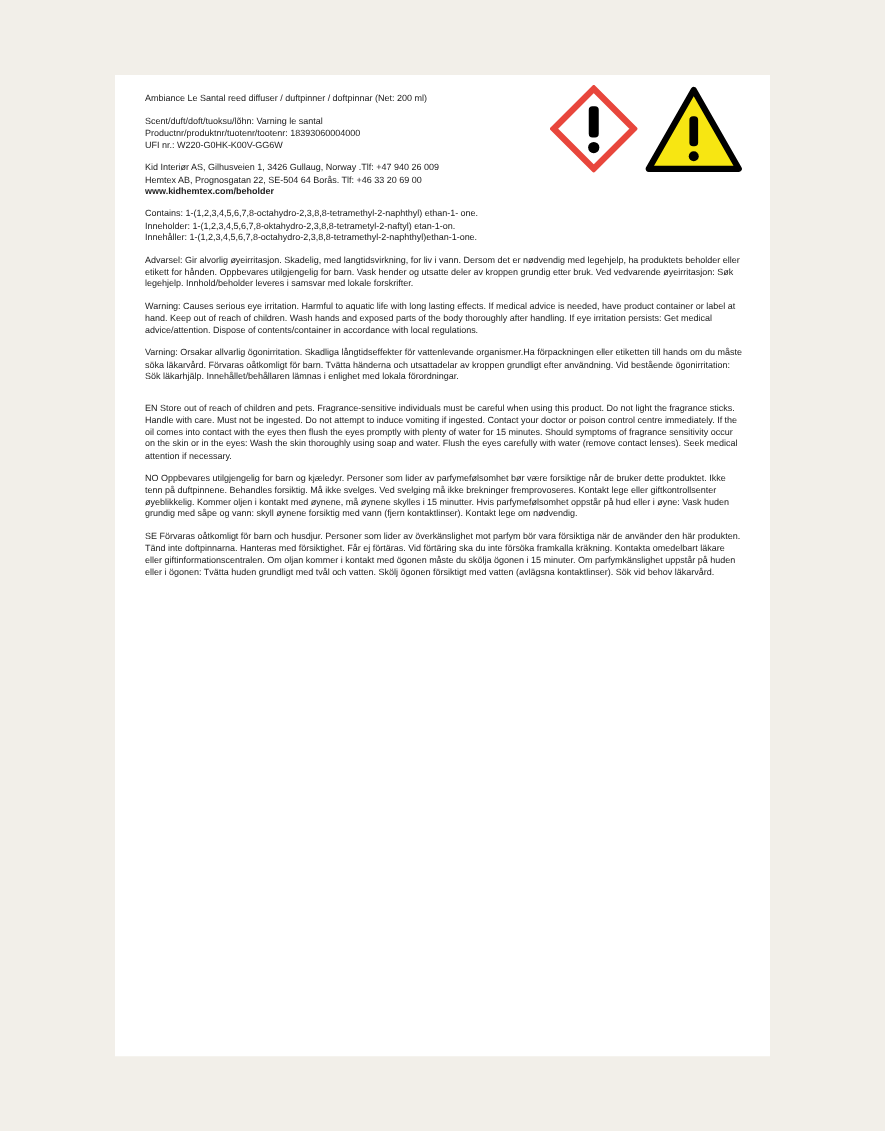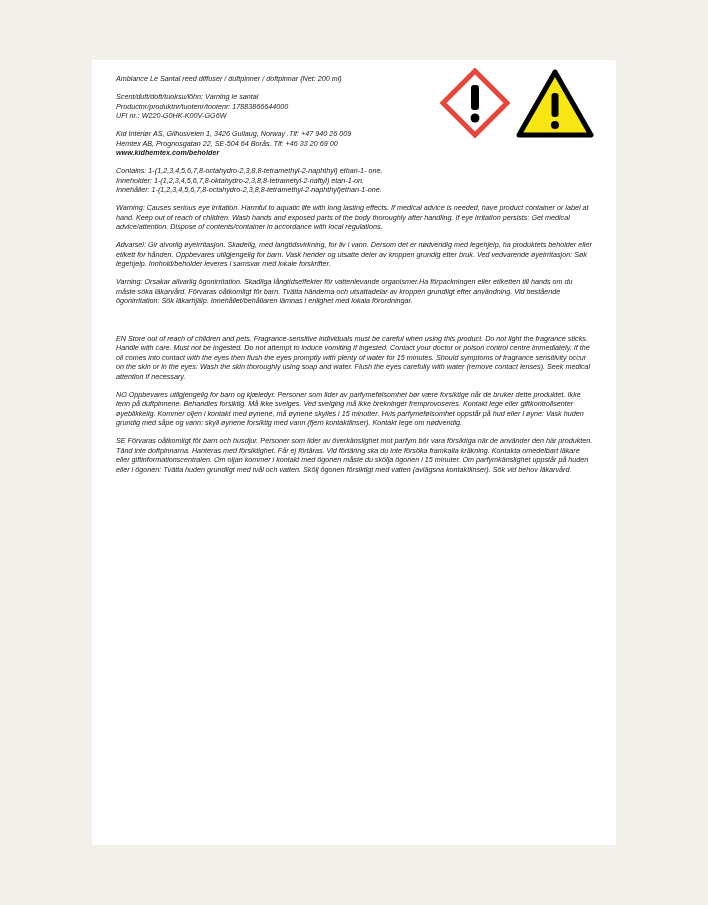--- a/index.html
+++ b/index.html
@@ -11,34 +11,33 @@
       font-family: "Liberation Sans", sans-serif;
     }
     .page {
       position: absolute;
       left: 92px; top: 60px;
       width: 524px; height: 785px;
       background: #ffffff;
       box-sizing: border-box;
       padding: 14px 22px 0 24px;
       color: #1a1a1a;
-      font-style: italic;
     }
     .block { font-size: 7.2px; line-height: 9.5px; margin: 0 0 8.5px 0; }
     .block p { margin: 0; }
     .bold { font-weight: bold; }
     .pictos {
       position: absolute;
       left: 348px; top: 8px;
       width: 180px; height: 72px;
     }
     .picto { position: absolute; top: 0; }
     .ghs { left: 0; width: 70px; height: 70px; }
     .warn { left: 76px; width: 78px; height: 70px; }
-    .gap-lg { margin-top: 28px; }
+    .gap-lg { margin-top: 16px; }
   </style>
 </head>
 <body>
 
 <div class="page">
 
   <div class="pictos">
     <svg class="picto ghs" viewBox="0 0 70 70">
       <polygon points="35,3 67,35 35,67 3,35" fill="#ffffff" stroke="#e8463c" stroke-width="5"></polygon>
       <rect x="31" y="17" width="8" height="25" rx="3" fill="#000"></rect>
@@ -50,42 +49,42 @@
       <circle cx="39" cy="57" r="4" fill="#000"></circle>
     </svg>
   </div>
 
   <div class="block">
     <p>Ambiance Le Santal reed diffuser / duftpinner / doftpinnar (Net: 200 ml)</p>
   </div>
 
   <div class="block">
     <p>Scent/duft/doft/tuoksu/lõhn: Varning le santal</p>
-    <p>Productnr/produktnr/tuotenr/tootenr: 17883866644000</p>
+    <p>Productnr/produktnr/tuotenr/tootenr: 18393060004000</p>
     <p>UFI nr.: W220-G0HK-K00V-GG6W</p>
   </div>
 
   <div class="block">
     <p>Kid Interiør AS, Gilhusveien 1, 3426 Gullaug, Norway .Tlf: +47 940 26 009</p>
     <p>Hemtex AB, Prognosgatan 22, SE-504 64 Borås. Tlf: +46 33 20 69 00</p>
     <p class="bold">www.kidhemtex.com/beholder</p>
   </div>
 
   <div class="block">
     <p>Contains: 1-(1,2,3,4,5,6,7,8-octahydro-2,3,8,8-tetramethyl-2-naphthyl) ethan-1- one.</p>
     <p>Inneholder: 1-(1,2,3,4,5,6,7,8-oktahydro-2,3,8,8-tetrametyl-2-naftyl) etan-1-on.</p>
     <p>Innehåller: 1-(1,2,3,4,5,6,7,8-octahydro-2,3,8,8-tetramethyl-2-naphthyl)ethan-1-one.</p>
   </div>
 
   <div class="block">
-    <p>Warning: Causes serious eye irritation. Harmful to aquatic life with long lasting effects. If medical advice is needed, have product container or label at hand. Keep out of reach of children. Wash hands and exposed parts of the body thoroughly after handling. If eye irritation persists: Get medical advice/attention. Dispose of contents/container in accordance with local regulations.</p>
+    <p>Advarsel: Gir alvorlig øyeirritasjon. Skadelig, med langtidsvirkning, for liv i vann. Dersom det er nødvendig med legehjelp, ha produktets beholder eller etikett for hånden. Oppbevares utilgjengelig for barn. Vask hender og utsatte deler av kroppen grundig etter bruk. Ved vedvarende øyeirritasjon: Søk legehjelp. Innhold/beholder leveres i samsvar med lokale forskrifter.</p>
   </div>
 
   <div class="block">
-    <p>Advarsel: Gir alvorlig øyeirritasjon. Skadelig, med langtidsvirkning, for liv i vann. Dersom det er nødvendig med legehjelp, ha produktets beholder eller etikett for hånden. Oppbevares utilgjengelig for barn. Vask hender og utsatte deler av kroppen grundig etter bruk. Ved vedvarende øyeirritasjon: Søk legehjelp. Innhold/beholder leveres i samsvar med lokale forskrifter.</p>
+    <p>Warning: Causes serious eye irritation. Harmful to aquatic life with long lasting effects. If medical advice is needed, have product container or label at hand. Keep out of reach of children. Wash hands and exposed parts of the body thoroughly after handling. If eye irritation persists: Get medical advice/attention. Dispose of contents/container in accordance with local regulations.</p>
   </div>
 
   <div class="block">
     <p>Varning: Orsakar allvarlig ögonirritation. Skadliga långtidseffekter för vattenlevande organismer.Ha förpackningen eller etiketten till hands om du måste söka läkarvård. Förvaras oåtkomligt för barn. Tvätta händerna och utsattadelar av kroppen grundligt efter användning. Vid bestående ögonirritation:  Sök läkarhjälp. Innehållet/behållaren lämnas i enlighet med lokala förordningar.</p>
   </div>
 
   <div class="block gap-lg">
     <p>EN Store out of reach of children and pets. Fragrance-sensitive individuals must be careful when using this product. Do not light the fragrance sticks. Handle with care. Must not be ingested. Do not attempt to induce vomiting if ingested. Contact your doctor or poison control centre immediately. If the oil comes into contact with the eyes then flush the eyes promptly with plenty of water for 15 minutes. Should symptoms of fragrance sensitivity occur on the skin or in the eyes: Wash the skin thoroughly using soap and water. Flush the eyes carefully with water (remove contact lenses). Seek medical attention if necessary.</p>
   </div>
 

